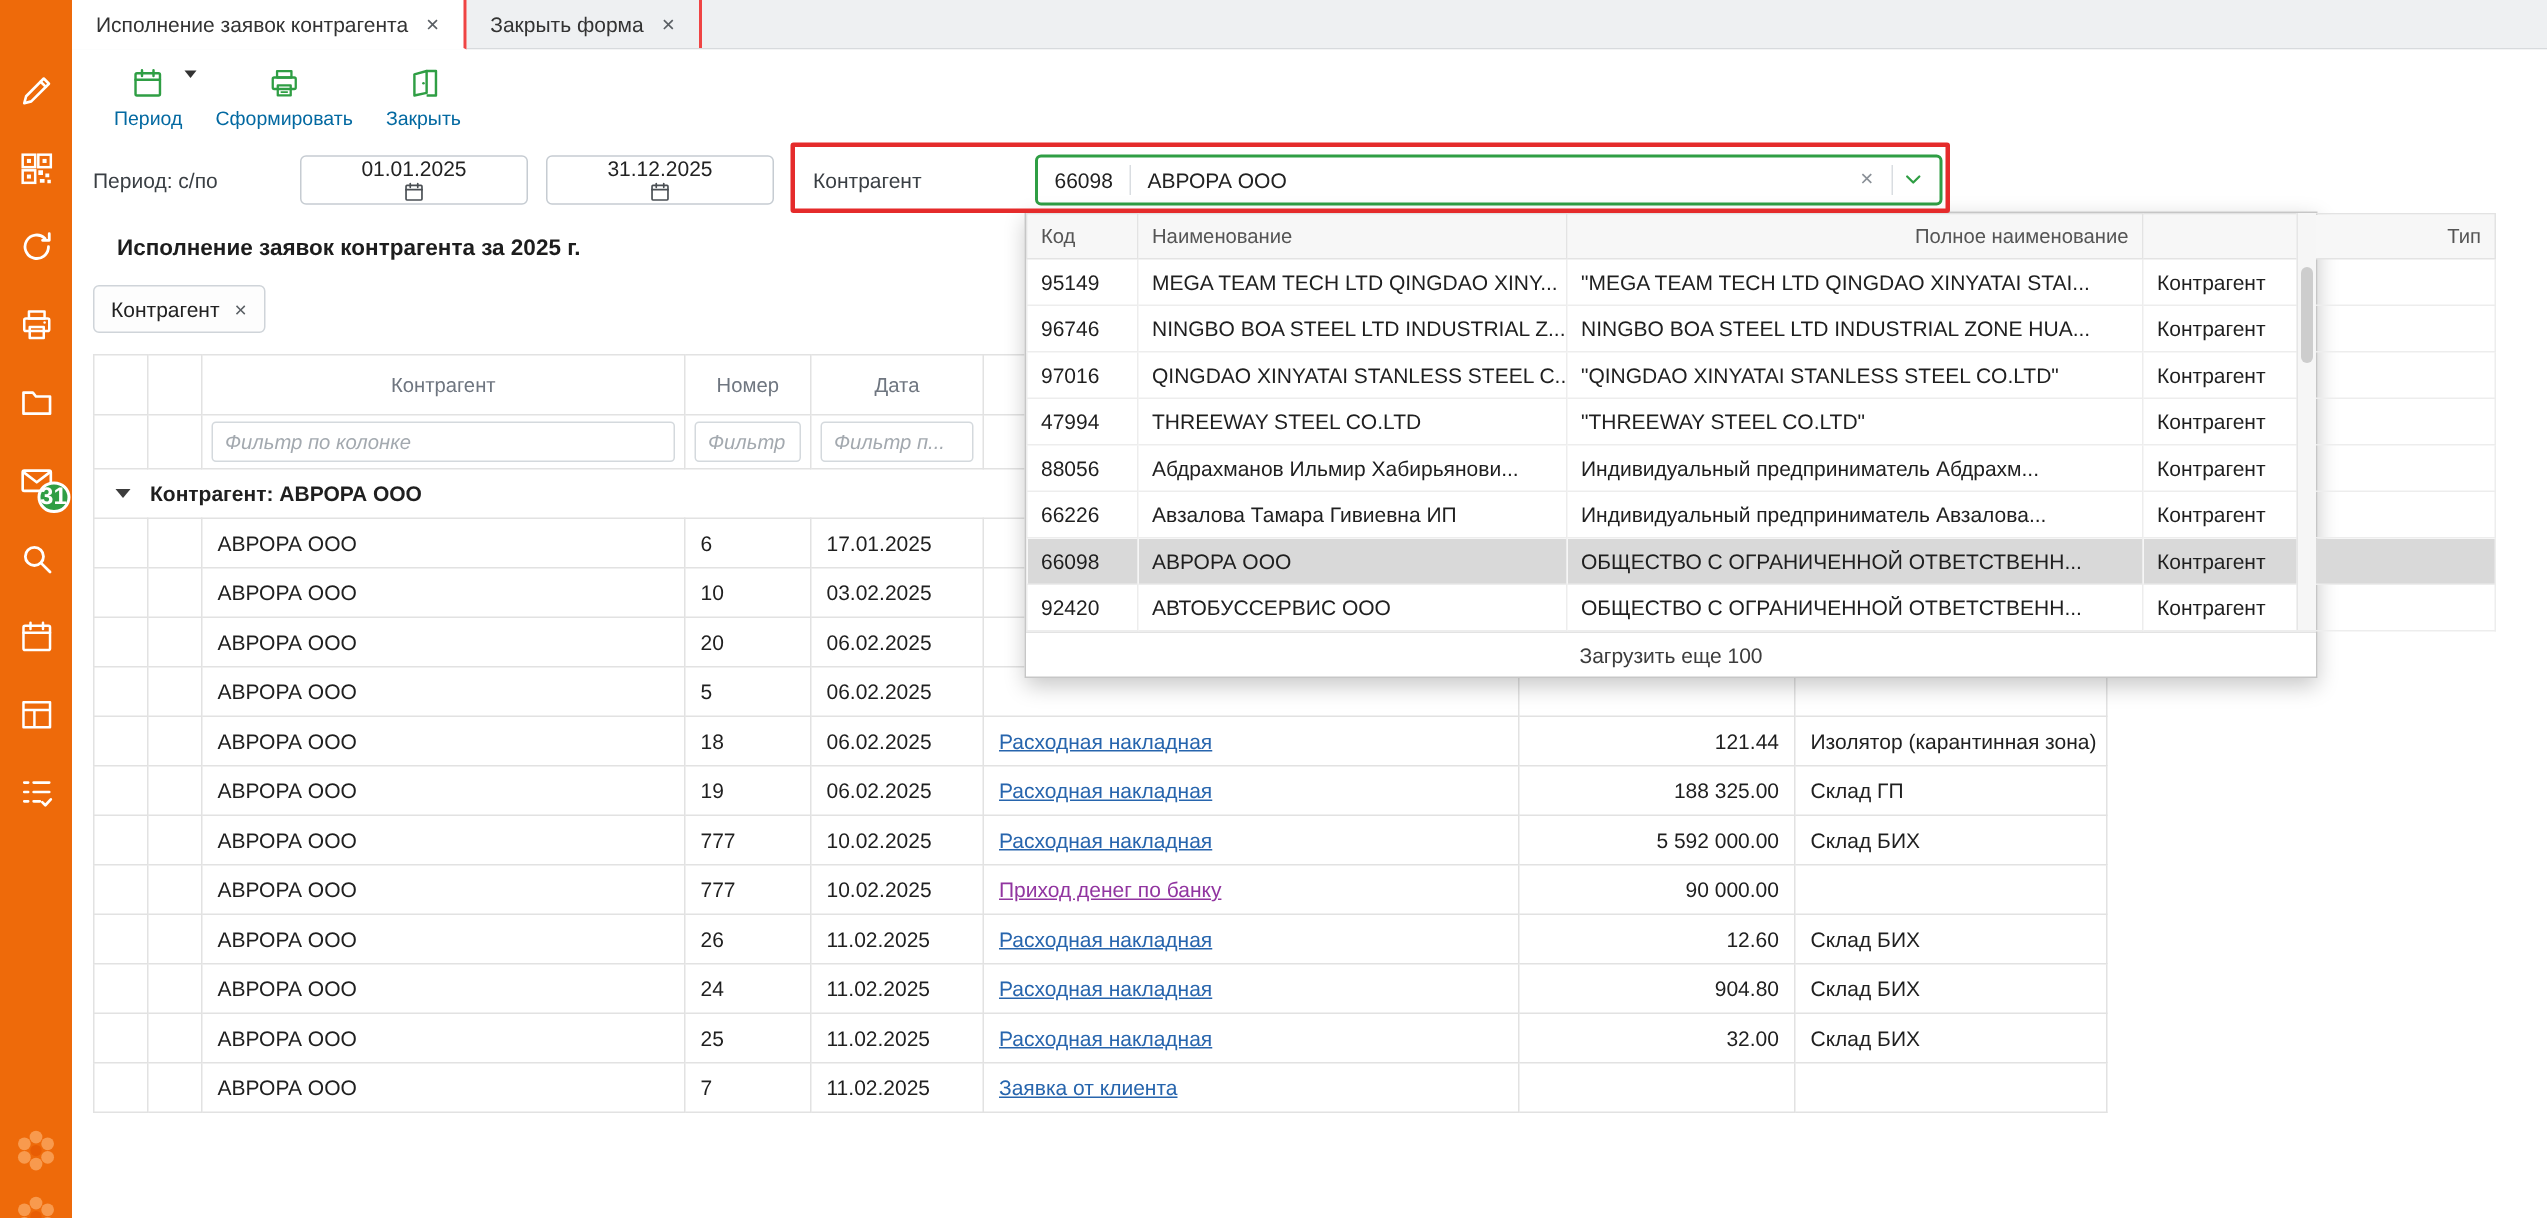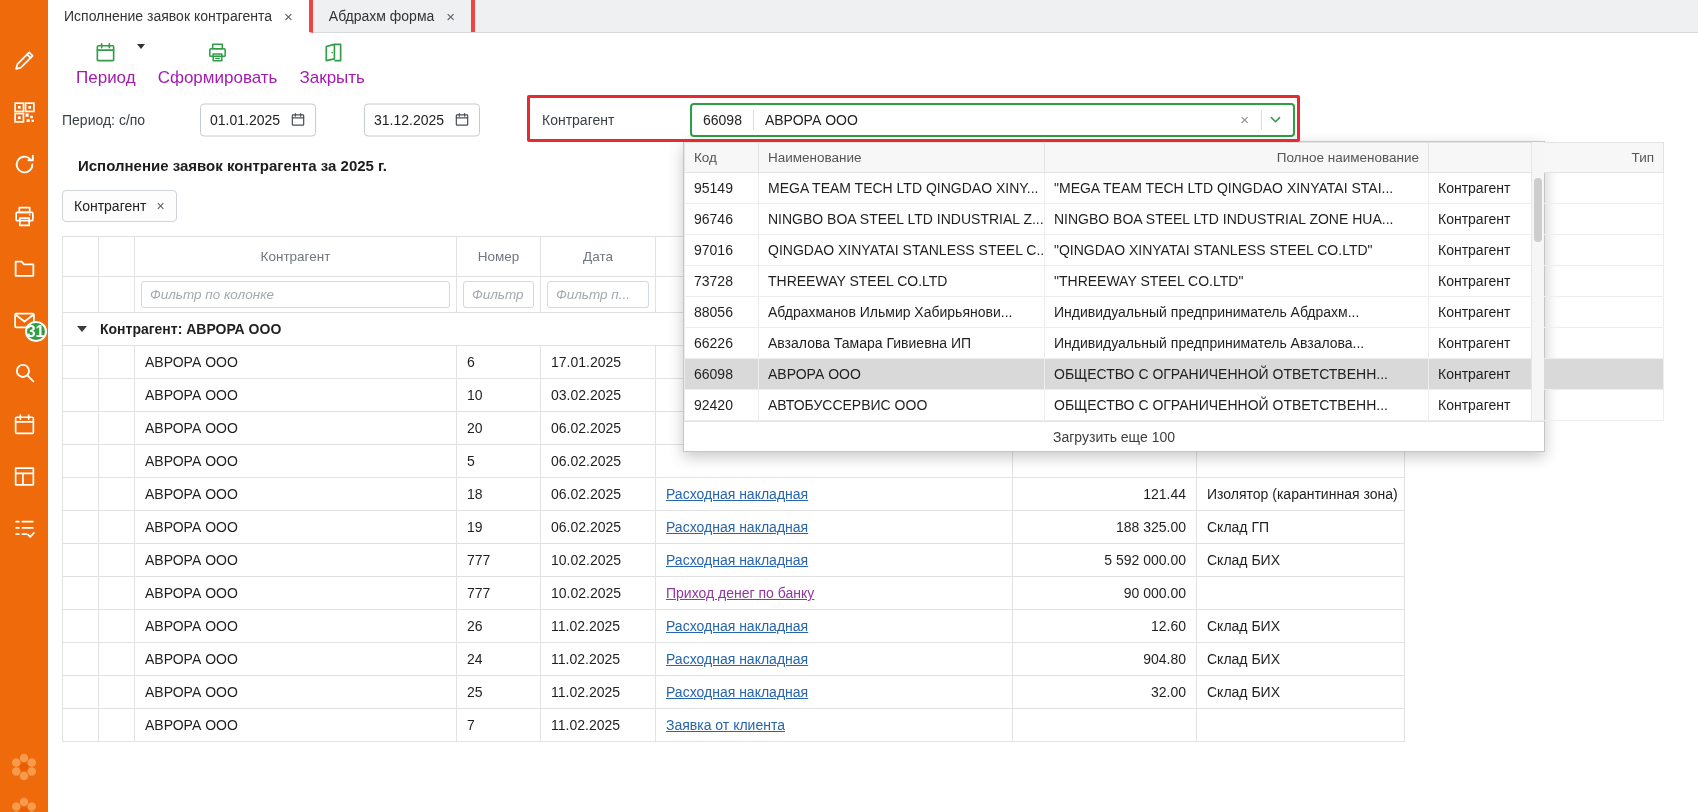--- a/index.html
+++ b/index.html
@@ -22,40 +22,40 @@
     background:#2f9e44; color:#fff; border:2px solid #fff; border-radius:50%;
     font-size:16px; font-weight:bold; display:flex; align-items:center; justify-content:center;
   }
   .flower-zone { margin-top:auto; display:flex; flex-direction:column; align-items:center; gap:14px; margin-bottom:-14px; }
   .flower-zone svg { width:30px; height:30px; }
 
   
   .main { position:absolute; left:48px; top:0; right:0; bottom:0; background:#fff; }
 
   .tabbar { height:33px; background:#eef0f2; border-bottom:1px solid #d7dadd; display:flex; align-items:stretch; }
-  .tab { display:flex; align-items:center; gap:12px; padding:0 16px; color:#333; border-right:4px solid #ef4444; cursor:pointer; white-space:nowrap; }
+  .tab { display:flex; align-items:center; gap:12px; padding:0 16px; color:#333; border-right:2px solid #ef4444; cursor:pointer; white-space:nowrap; }
   .tab.active { background:#fff; border-bottom:1px solid #fff; margin-bottom:-1px; }
   .tab-close { color:#5a5f64; font-size:15px; line-height:1; cursor:pointer; }
 
   .toolbar { height:63px; display:flex; align-items:center; gap:22px; padding-left:28px; background:#fff; }
   .tool-btn { display:flex; flex-direction:column; align-items:center; gap:4px; cursor:pointer; position:relative; }
   .tool-btn svg { width:23px; height:23px; display:block; }
-  .tool-btn .lbl { color:#a21caf; font-size:17px; }
+  .tool-btn .lbl { color:#0369a1; font-size:13px; }
   .mini-caret { position:absolute; top:3px; right:-9px; width:0; height:0;
     border-left:4px solid transparent; border-right:4px solid transparent; border-top:5px solid #333; }
 
   
   .filterbar { position:relative; height:47px; }
   .filterbar > * { position:absolute; top:50%; transform:translateY(-50%); }
   .fb-label { color:#3a3f44; white-space:nowrap; }
   .period-label { left:14px; }
   .cp-label { left:494px; }
   .date-input {
-    height:33px; width:116px; border:1px solid #c6ccd2; border-radius:4px; background:#fff;
-    display:flex; align-items:center; justify-content:space-between; padding:0 9px; cursor:text;
+    height:33px; width:152px; border:1px solid #c6ccd2; border-radius:4px; background:#fff;
+    display:flex; align-items:center; justify-content:space-between; padding:0 9px; cursor:text;flex-direction:column;
   }
   .date-input svg { width:16px; height:16px; }
   .date-from { left:152px; } .date-to { left:316px; }
 
   .combo {
     left:642px; width:605px; height:34px; background:#fff;
     border:2px solid #2f9e44; border-radius:4px; display:flex; align-items:center; cursor:pointer;
   }
   .combo-code { padding:0 11px; color:#222; }
   .combo-vsep { width:1px; height:20px; background:#d9dde1; flex:0 0 auto; }
@@ -221,21 +221,21 @@
 </div>
 
 <div class="main">
 
   <div class="tabbar">
     <div class="tab active">
       <span>Исполнение заявок контрагента</span>
       <span class="tab-close">×</span>
     </div>
     <div class="tab">
-      <span>Абдрахм форма</span>
+      <span>Закрыть форма</span>
       <span class="tab-close">×</span>
     </div>
   </div>
 
   <div class="toolbar">
     <div class="tool-btn">
       <svg viewBox="0 0 24 24" fill="none" stroke="#2f9e44" stroke-width="1.7" stroke-linecap="round" stroke-linejoin="round">
           <rect x="3.5" y="5" width="17" height="15.5" rx="1"></rect>
           <path d="M3.5 9.5h17M8 3v4M16 3v4"></path>
         </svg>
@@ -492,21 +492,21 @@
           <td>NINGBO BOA STEEL LTD INDUSTRIAL ZONE HUA...</td>
           <td>Контрагент</td>
     </tr>
     <tr>
       <td>97016</td>
           <td>QINGDAO XINYATAI STANLESS STEEL C...</td>
           <td>"QINGDAO XINYATAI STANLESS STEEL CO.LTD"</td>
           <td>Контрагент</td>
     </tr>
     <tr>
-      <td>73728</td>
+      <td>47994</td>
           <td>THREEWAY STEEL CO.LTD</td>
           <td>"THREEWAY STEEL CO.LTD"</td>
           <td>Контрагент</td>
     </tr>
     <tr>
       <td>88056</td>
           <td>Абдрахманов Ильмир Хабирьянови...</td>
           <td>Индивидуальный предприниматель Абдрахм...</td>
           <td>Контрагент</td>
     </tr>

